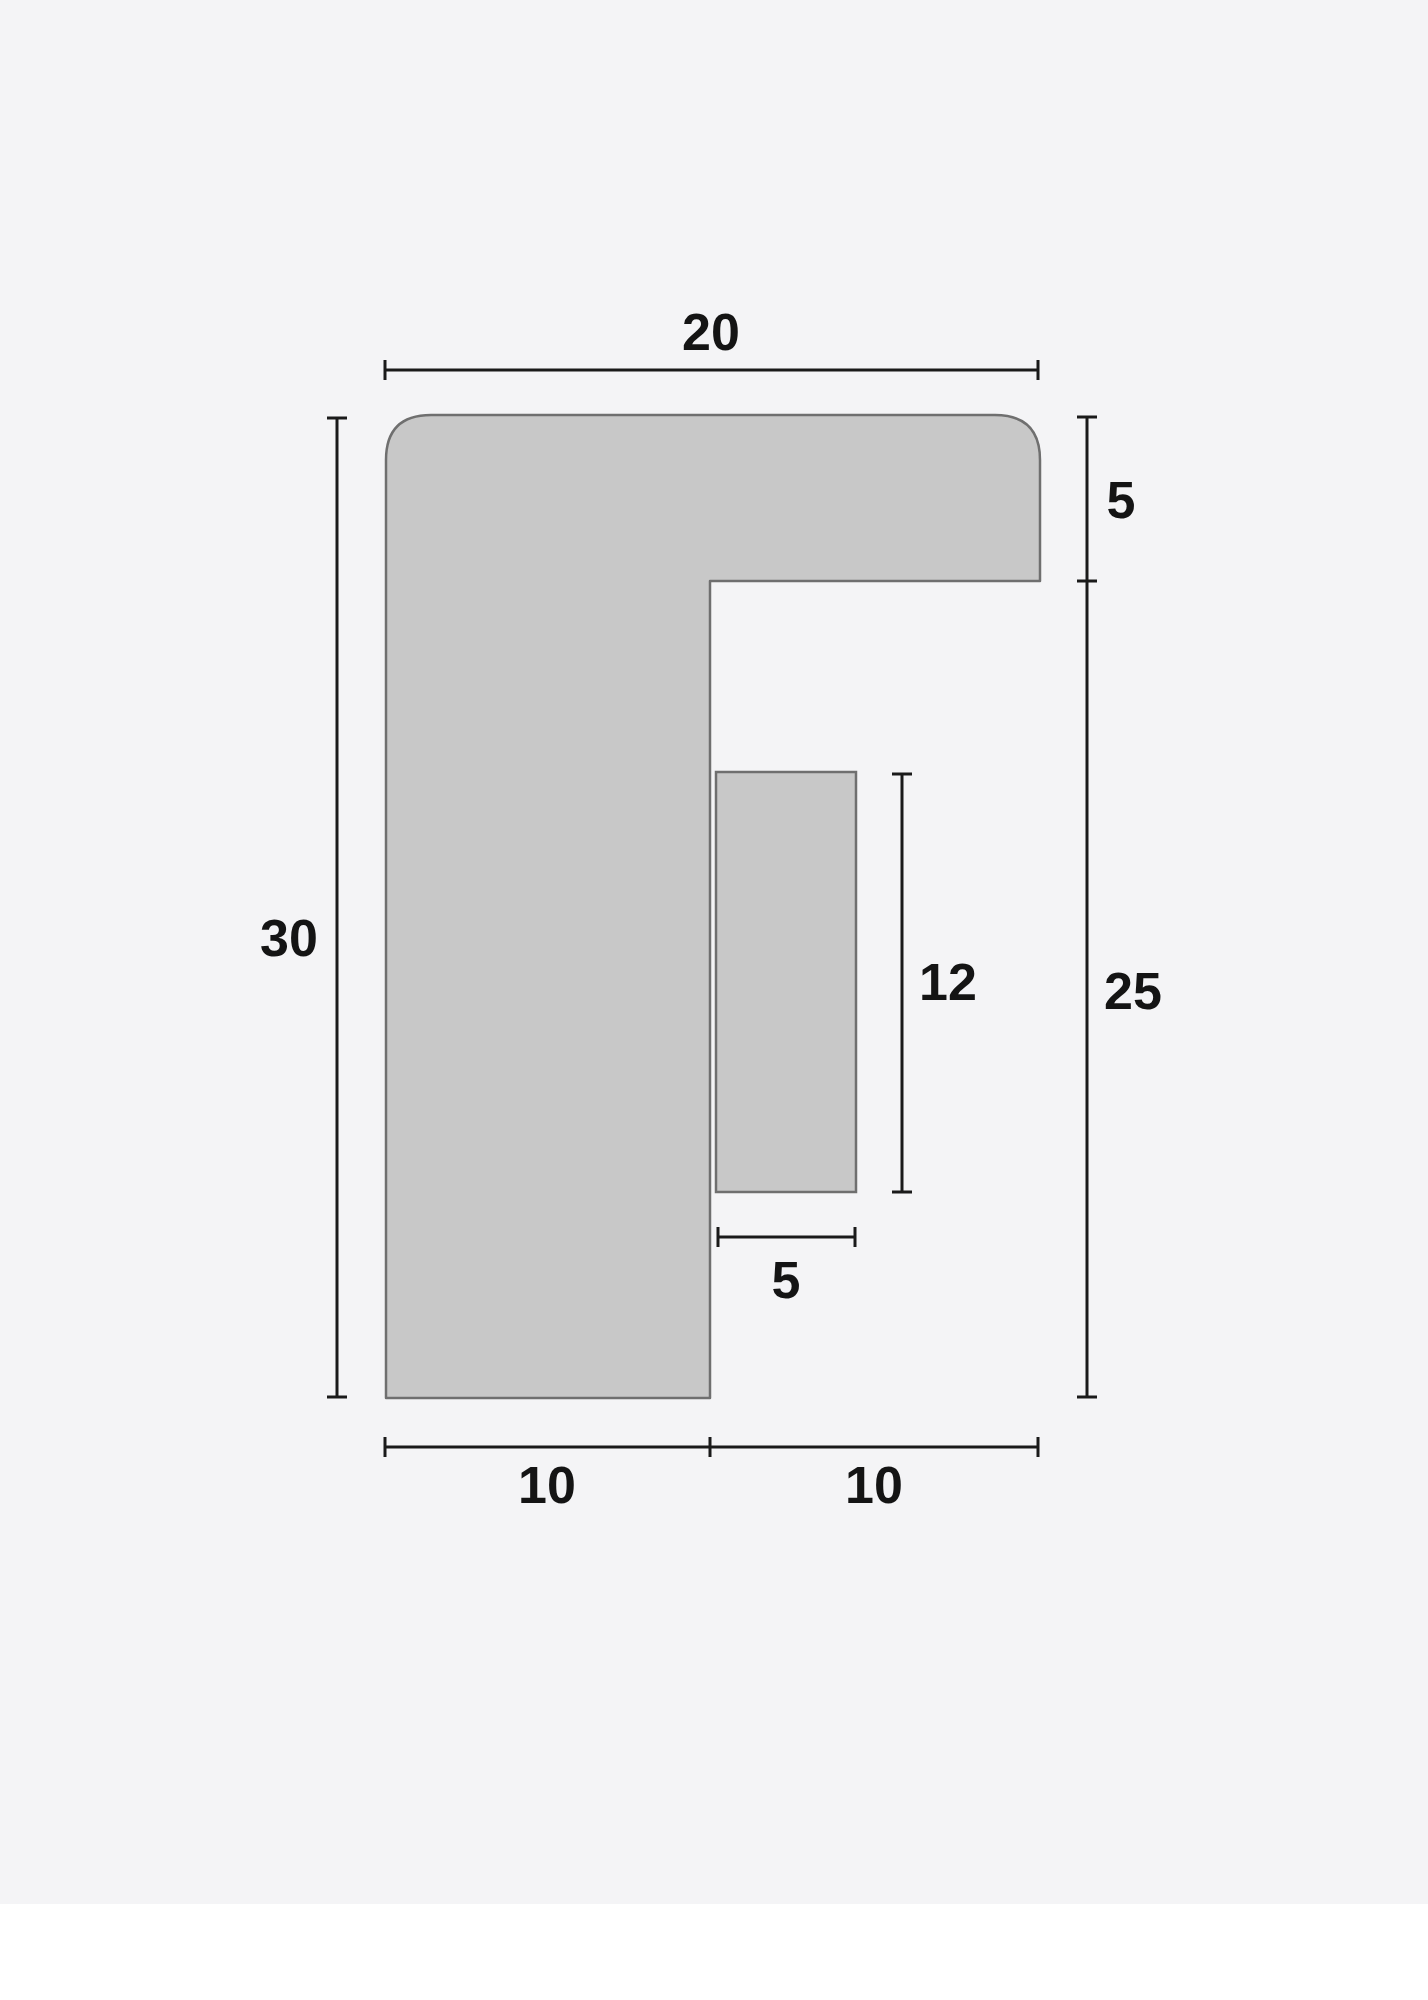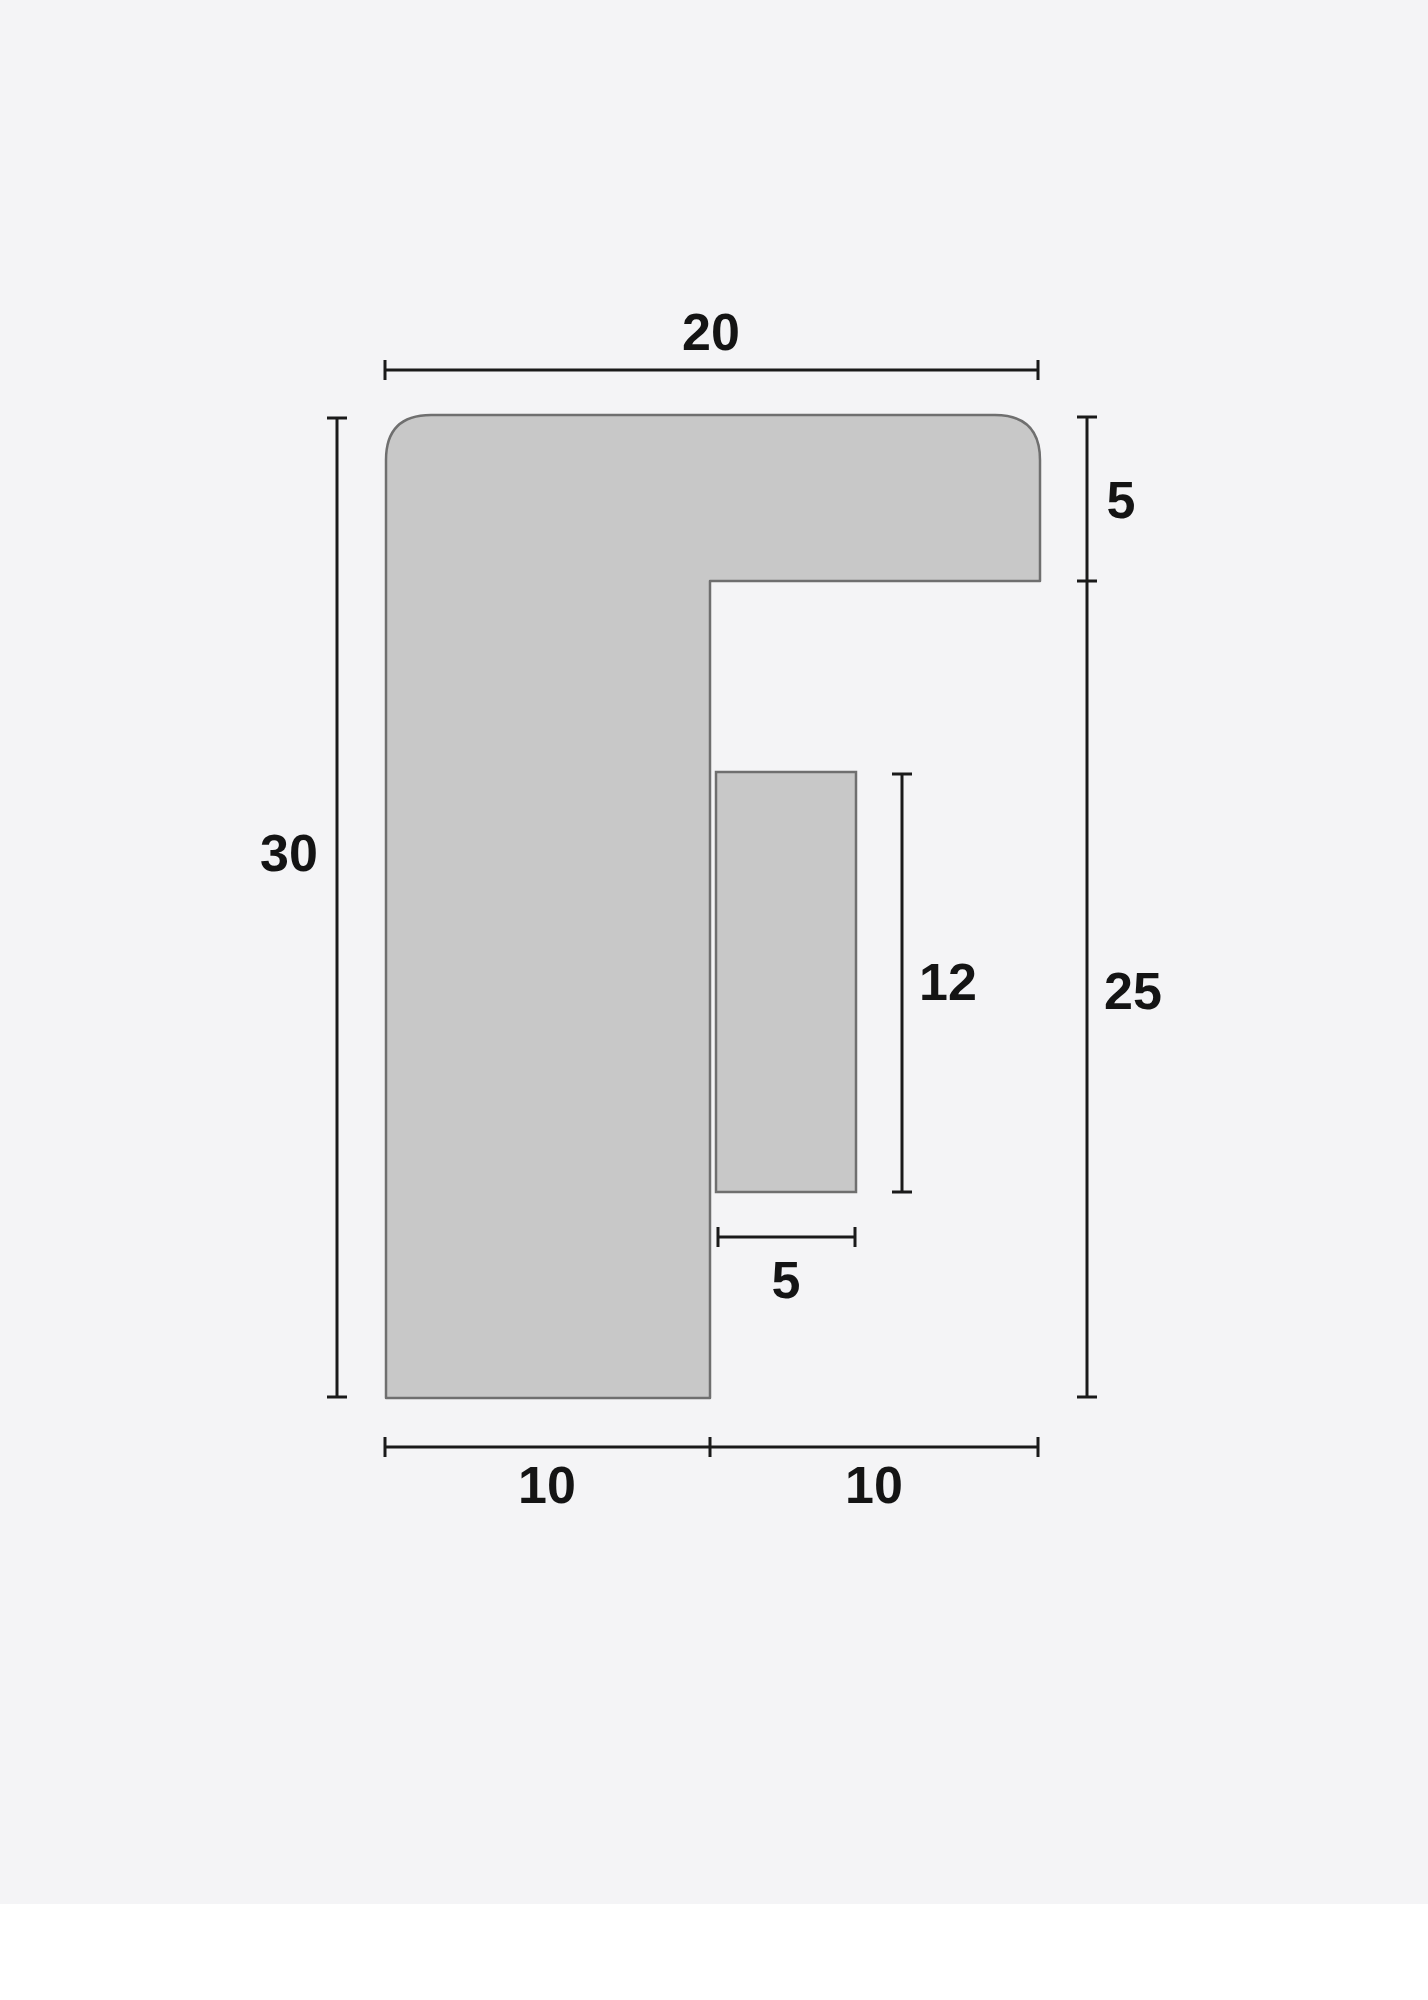--- a/index.html
+++ b/index.html
@@ -104,21 +104,21 @@
         <line x1="710" y1="1437" x2="710" y2="1457"></line>
         <line x1="1038" y1="1437" x2="1038" y2="1457"></line>
       </g>
     </g>
   </svg>
 
   <div class="dim-label" style="left:711px; top:332px">20</div>
 
   <div class="dim-label" style="left:1121px; top:500px">5</div>
 
-  <div class="dim-label" style="left:289px; top:853px">30</div>
+  <div class="dim-label" style="left:289px; top:938px">30</div>
 
   <div class="dim-label" style="left:948px; top:982px">12</div>
 
   <div class="dim-label" style="left:1133px; top:991px">25</div>
 
   <div class="dim-label" style="left:786px; top:1280px">5</div>
 
   <div class="dim-label" style="left:547px; top:1485px">10</div>
 
   <div class="dim-label" style="left:874px; top:1485px">10</div>

